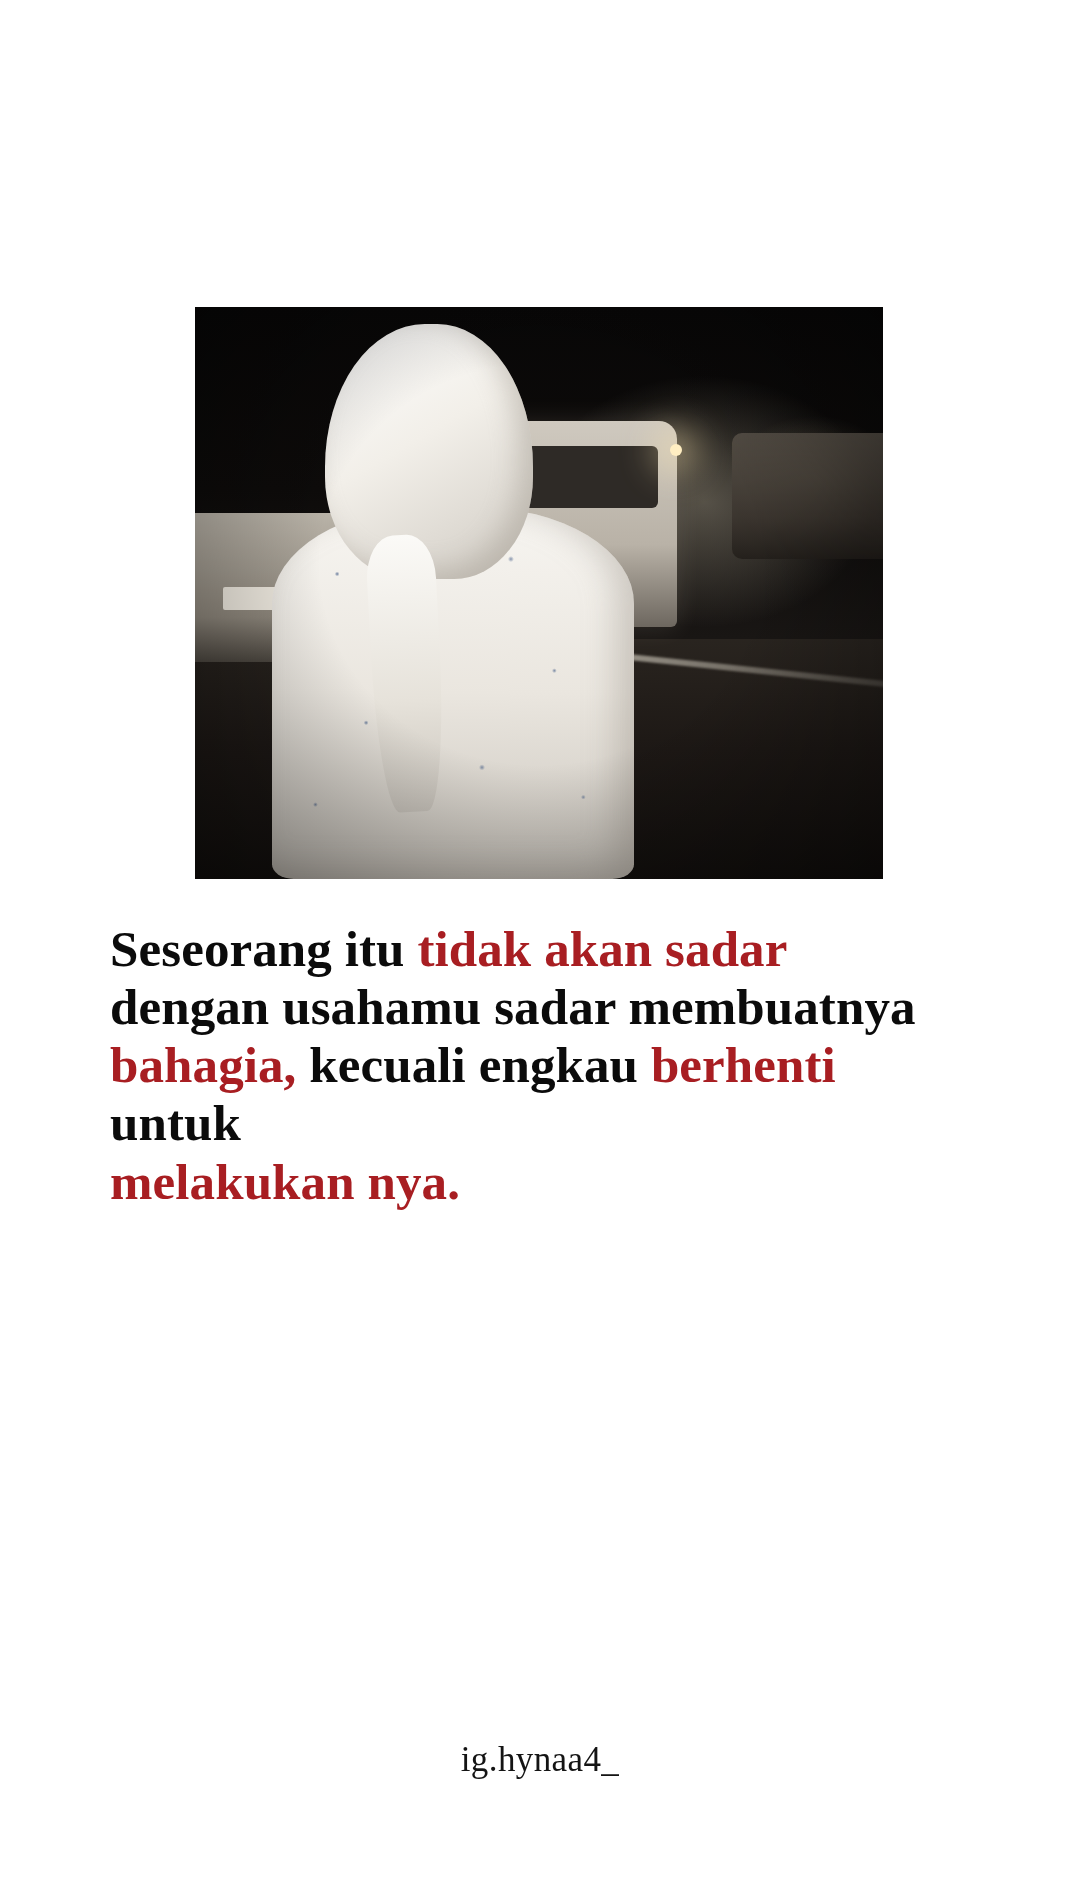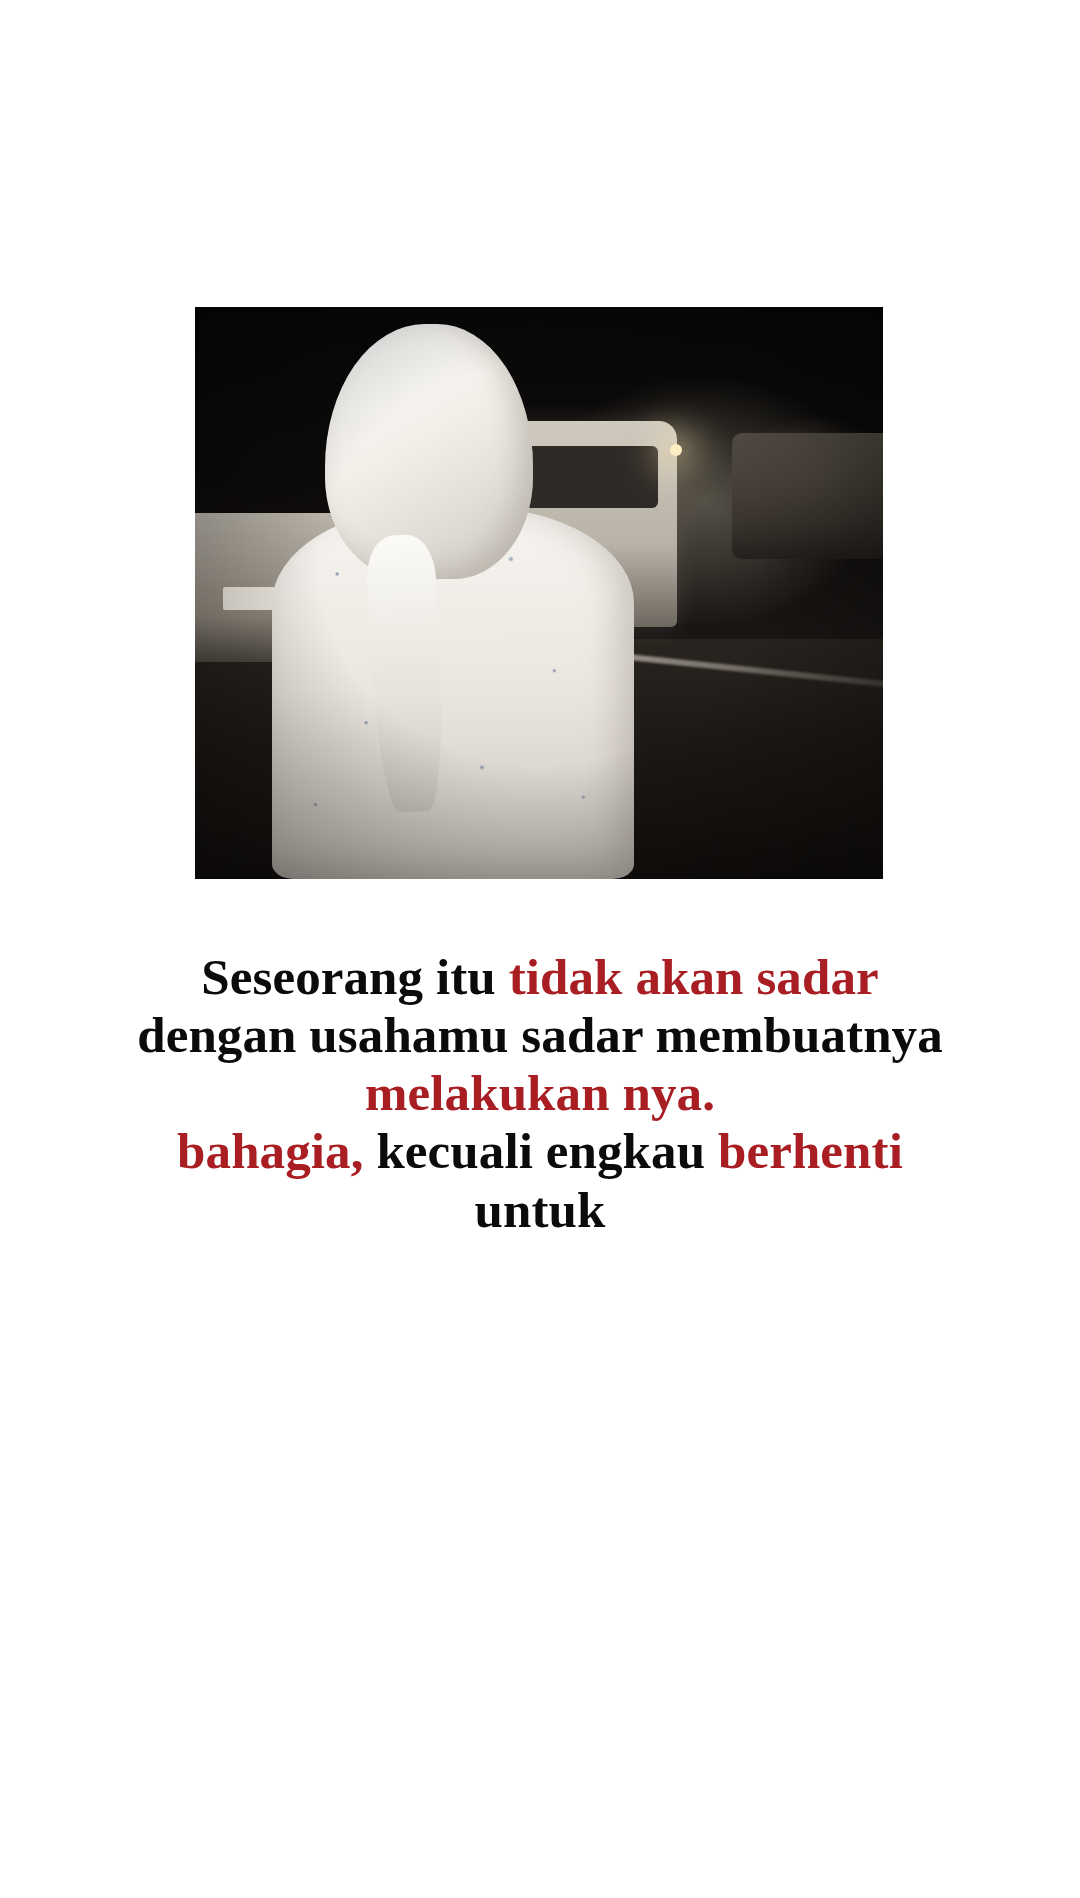--- a/index.html
+++ b/index.html
@@ -154,27 +154,25 @@
     background: radial-gradient(ellipse at 50% 45%, rgba(0,0,0,0) 45%, rgba(0,0,0,.45) 100%);
     pointer-events: none;
   }
 
   
   .quote {
     position: absolute;
     left: 110px;
     top: 920px;
     width: 860px;
-    text-align: center;
     font-size: 51px;
     line-height: 1.14;
     color: #0b0b0b;
     font-weight: 700;
     letter-spacing: .1px;
-    margin-top: 28px;
   }
   .quote .red { color: #a81e22; }
 
   
   .handle {
     position: absolute;
     left: 0;
     top: 1740px;
     width: 1080px;
     text-align: center;
@@ -209,21 +207,22 @@
   </div>
 
   <div class="quote">
     <div>
       <span>Seseorang itu </span><span class="red">tidak akan sadar</span>
     </div>
     <div>
       <span>dengan usahamu sadar membuatnya</span>
     </div>
     <div>
+      <span class="red">bahagia,</span><span> kecuali engkau </span><span class="red">berhenti</span><span> untuk</span>
+    </div>
+    <div>
       <span class="red">melakukan nya.</span>
     </div>
-    <div>
-      <span class="red">bahagia,</span><span> kecuali engkau </span><span class="red">berhenti</span><span> untuk</span>
-    </div>
   </div>
 
+  <div class="handle">ig.hynaa4_</div>
 
 </div>
 
 </body></html>

